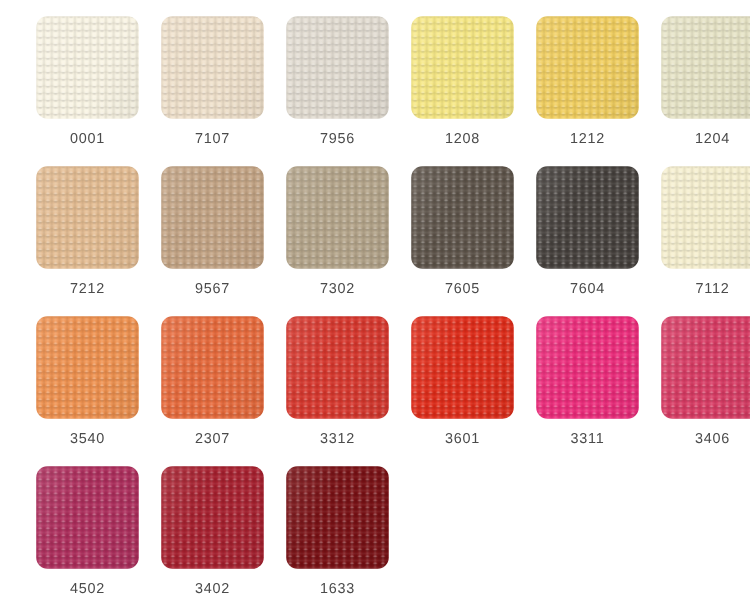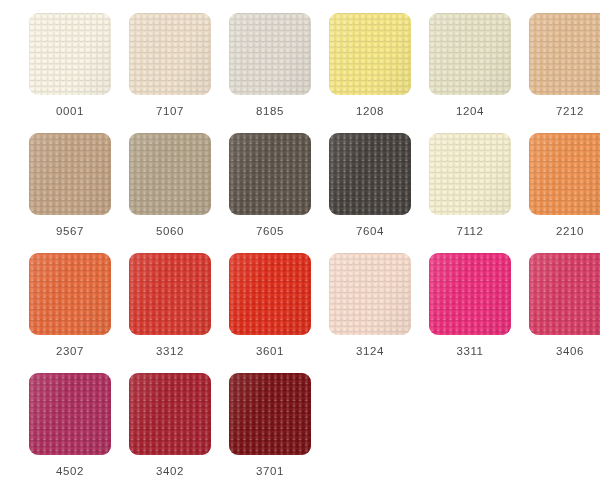--- a/index.html
+++ b/index.html
@@ -102,30 +102,37 @@
         <div class="tex"></div>
         <div class="sheen"></div>
       </div>
       <div class="swatch-label">7107</div>
     </div>
     <div class="swatch-cell">
       <div class="swatch-chip" style="background-color: rgb(227, 221, 210);">
         <div class="tex"></div>
         <div class="sheen"></div>
       </div>
-      <div class="swatch-label">8185</div>
+      <div class="swatch-label">7956</div>
     </div>
     <div class="swatch-cell">
       <div class="swatch-chip" style="background-color: rgb(247, 232, 131);">
         <div class="tex"></div>
         <div class="sheen"></div>
       </div>
       <div class="swatch-label">1208</div>
     </div>
     <div class="swatch-cell">
+      <div class="swatch-chip" style="background-color: rgb(242, 207, 94);">
+        <div class="tex"></div>
+        <div class="sheen"></div>
+      </div>
+      <div class="swatch-label">1212</div>
+    </div>
+    <div class="swatch-cell">
       <div class="swatch-chip" style="background-color: rgb(231, 228, 198);">
         <div class="tex"></div>
         <div class="sheen"></div>
       </div>
       <div class="swatch-label">1204</div>
     </div>
     <div class="swatch-cell">
       <div class="swatch-chip" style="background-color: rgb(229, 189, 146);">
         <div class="tex"></div>
         <div class="sheen"></div>
@@ -137,21 +144,21 @@
         <div class="tex"></div>
         <div class="sheen"></div>
       </div>
       <div class="swatch-label">9567</div>
     </div>
     <div class="swatch-cell">
       <div class="swatch-chip" style="background-color: rgb(181, 165, 138);">
         <div class="tex"></div>
         <div class="sheen"></div>
       </div>
-      <div class="swatch-label">5060</div>
+      <div class="swatch-label">7302</div>
     </div>
     <div class="swatch-cell">
       <div class="swatch-chip" style="background-color: rgb(93, 83, 73);">
         <div class="tex"></div>
         <div class="sheen"></div>
       </div>
       <div class="swatch-label">7605</div>
     </div>
     <div class="swatch-cell">
       <div class="swatch-chip" style="background-color: rgb(69, 64, 60);">
@@ -165,21 +172,21 @@
         <div class="tex"></div>
         <div class="sheen"></div>
       </div>
       <div class="swatch-label">7112</div>
     </div>
     <div class="swatch-cell">
       <div class="swatch-chip" style="background-color: rgb(240, 145, 78);">
         <div class="tex"></div>
         <div class="sheen"></div>
       </div>
-      <div class="swatch-label">2210</div>
+      <div class="swatch-label">3540</div>
     </div>
     <div class="swatch-cell">
       <div class="swatch-chip" style="background-color: rgb(232, 105, 58);">
         <div class="tex"></div>
         <div class="sheen"></div>
       </div>
       <div class="swatch-label">2307</div>
     </div>
     <div class="swatch-cell">
       <div class="swatch-chip" style="background-color: rgb(216, 54, 44);">
@@ -189,27 +196,20 @@
       <div class="swatch-label">3312</div>
     </div>
     <div class="swatch-cell">
       <div class="swatch-chip" style="background-color: rgb(225, 43, 24);">
         <div class="tex"></div>
         <div class="sheen"></div>
       </div>
       <div class="swatch-label">3601</div>
     </div>
     <div class="swatch-cell">
-      <div class="swatch-chip" style="background-color: rgb(249, 221, 205);">
-        <div class="tex"></div>
-        <div class="sheen"></div>
-      </div>
-      <div class="swatch-label">3124</div>
-    </div>
-    <div class="swatch-cell">
       <div class="swatch-chip" style="background-color: rgb(238, 42, 123);">
         <div class="tex"></div>
         <div class="sheen"></div>
       </div>
       <div class="swatch-label">3311</div>
     </div>
     <div class="swatch-cell">
       <div class="swatch-chip" style="background-color: rgb(217, 58, 99);">
         <div class="tex"></div>
         <div class="sheen"></div>
@@ -228,15 +228,15 @@
         <div class="tex"></div>
         <div class="sheen"></div>
       </div>
       <div class="swatch-label">3402</div>
     </div>
     <div class="swatch-cell">
       <div class="swatch-chip" style="background-color: rgb(122, 16, 20);">
         <div class="tex"></div>
         <div class="sheen"></div>
       </div>
-      <div class="swatch-label">3701</div>
+      <div class="swatch-label">1633</div>
     </div>
   </div>
 
 </body></html>

